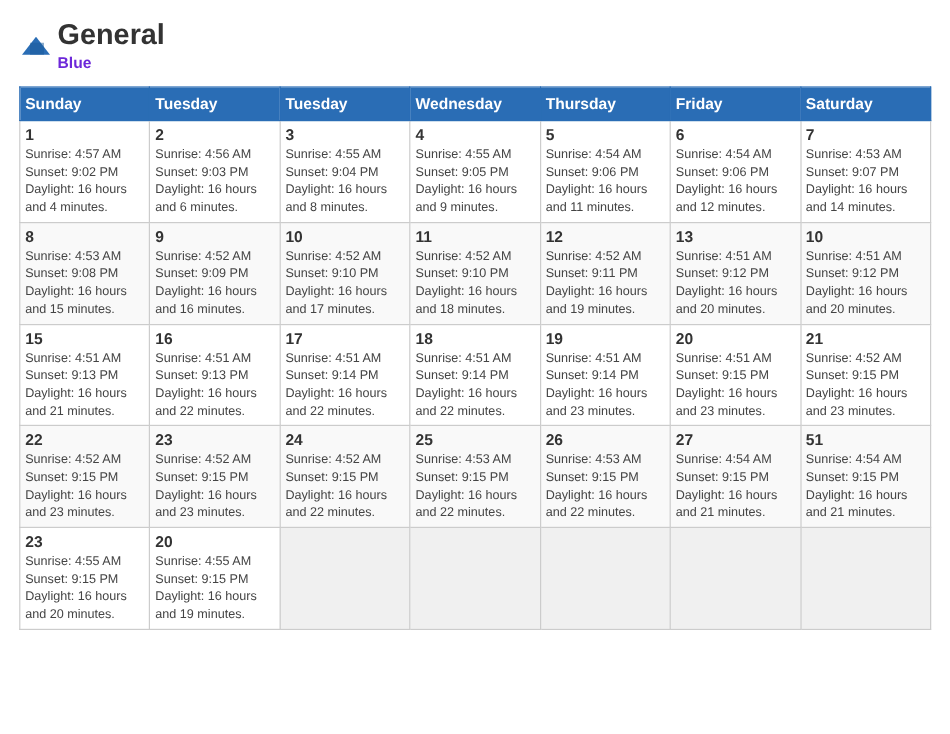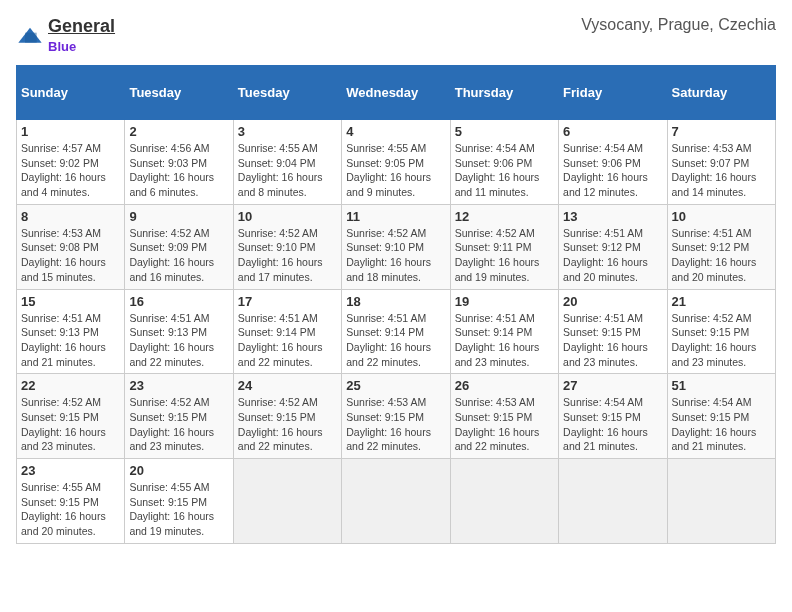--- a/index.html
+++ b/index.html
@@ -15,24 +15,23 @@
       justify-content: space-between;
       align-items: flex-start;
       margin-bottom: 10px;
     }
     .logo {
       display: flex;
       align-items: center;
       gap: 4px;
     }
     .logo-text-general {
-      font-size: 18px;
+      font-size: 24px;
       font-weight: bold;
       color: #333;
-      text-decoration: underline;
     }
     .logo-text-blue {
       font-size: 13px;
       font-weight: bold;
       color: #6d28d9;
     }
     .logo-icon {
       width: 28px;
       height: 20px;
       position: relative;
@@ -50,21 +49,21 @@
       color: #555;
     }
     .calendar {
       width: 100%;
       border-collapse: collapse;
       font-size: 11px;
     }
     .calendar thead th {
       background-color: #2a6db5;
       color: #fff;
-      padding: 19px 4px;
+      padding: 6px 4px;
       text-align: left;
       font-size: 13px;
       font-weight: bold;
       border: 1px solid #2a6db5;
     }
     .calendar tbody td {
       border: 1px solid #ccc;
       padding: 4px;
       vertical-align: top;
       width: 108px;
@@ -98,21 +97,20 @@
     <svg class="logo-icon" width="32" height="24" viewBox="0 0 32 24">
       <polygon points="16,2 30,20 2,20" fill="#2a6db5"></polygon>
       <polygon points="10,8 24,8 24,20 10,20" fill="#1a5a9a" opacity="0.5"></polygon>
     </svg>
     <div>
       <span class="logo-text-general">General</span><br>
       <span class="logo-text-blue">Blue</span>
     </div>
   </div>
   <div class="title-area">
-    <div class="location-title">Vysocany, Prague, Czechia</div>
   </div>
 </div>
 
 <table class="calendar">
   <thead>
     <tr>
       <th>Sunday</th>
       <th>Tuesday</th>
       <th>Tuesday</th>
       <th>Wednesday</th>

